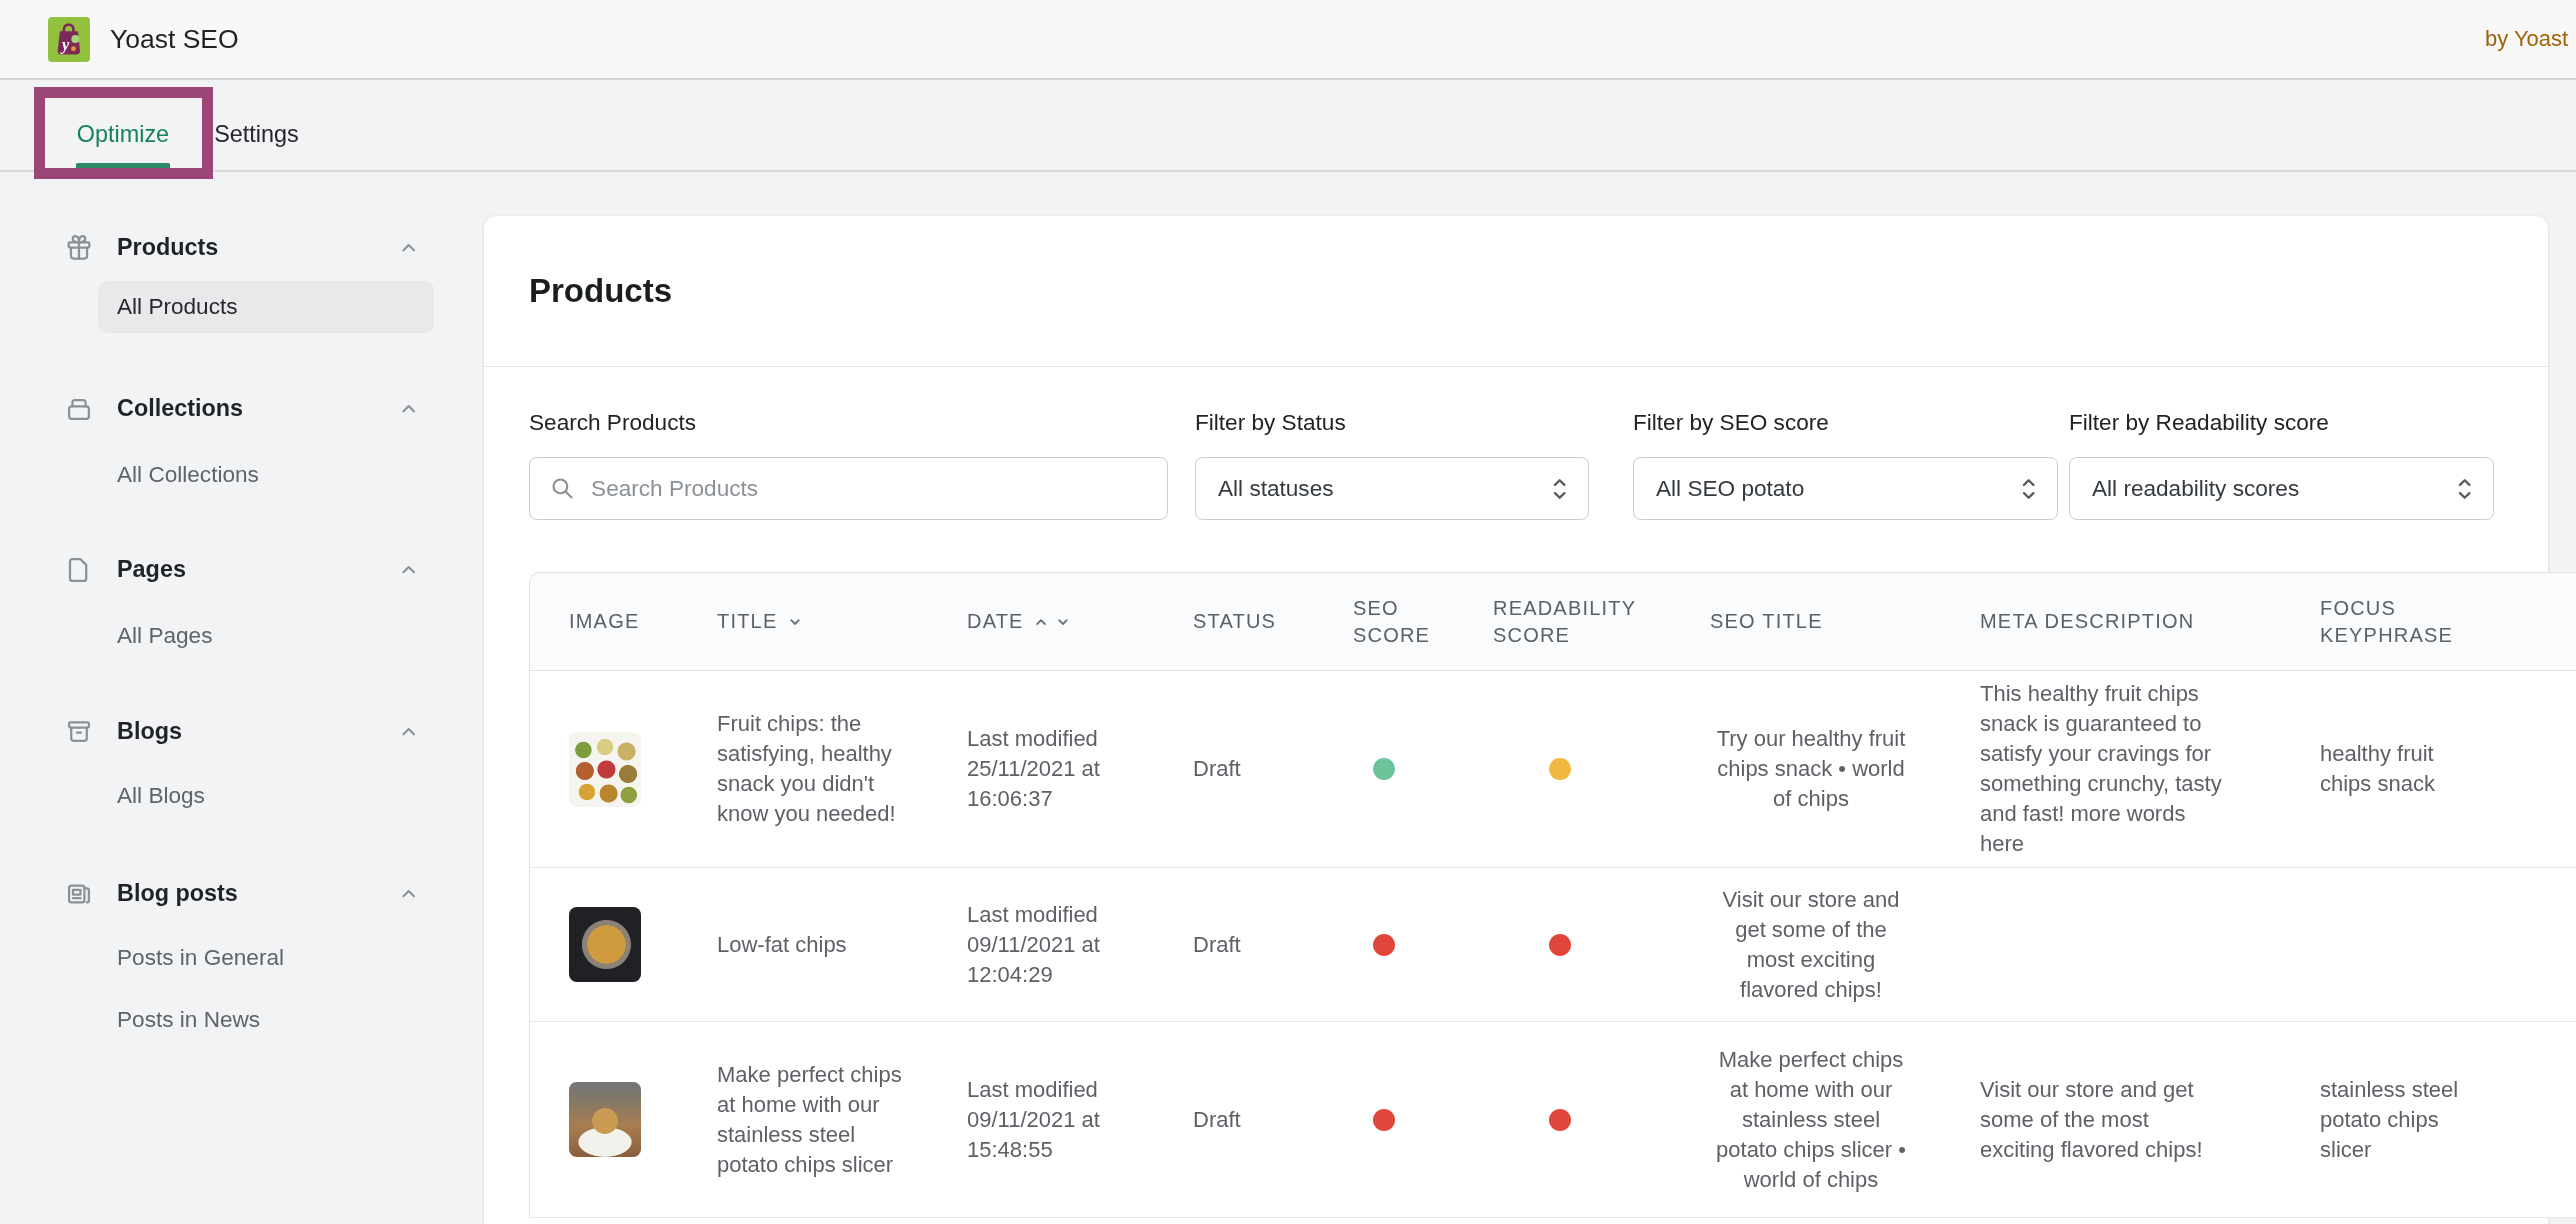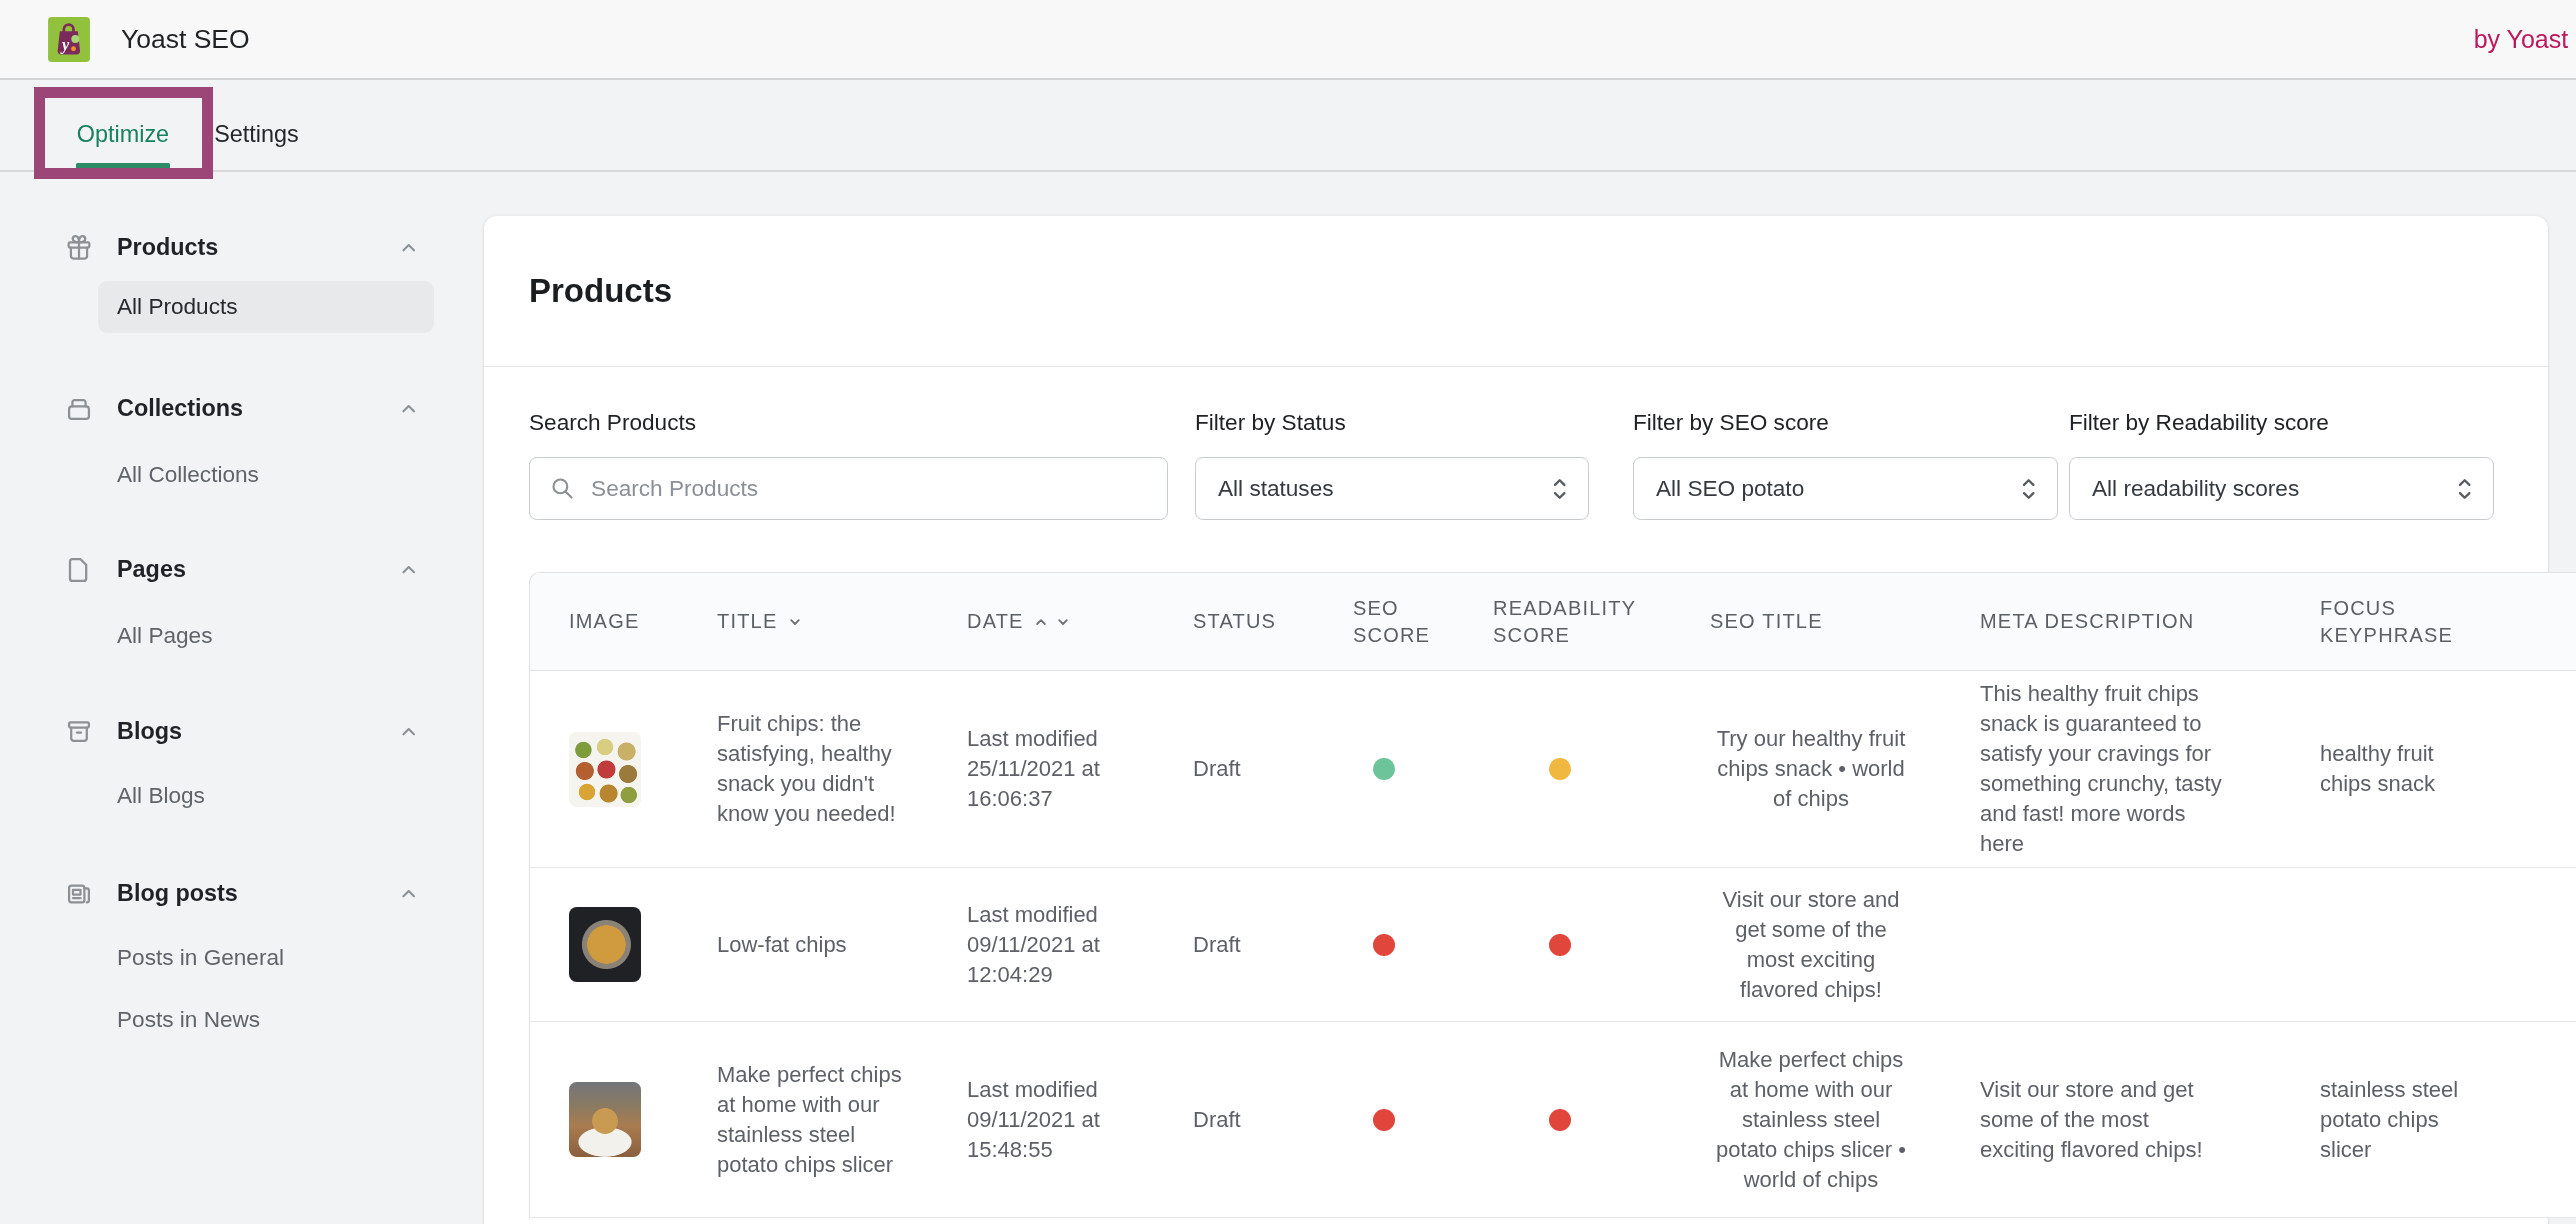--- a/index.html
+++ b/index.html
@@ -12,22 +12,22 @@
   }
   svg { display:block; }
 
   
   .topbar {
     position:absolute; left:0; top:0; width:2576px; height:80px;
     background:#f8f8f9; border-bottom:2.3px solid #d2d5d8;
     display:flex; align-items:center; padding:0 7.8px 0 48px;
   }
   .logo { width:42px; height:45px; border-radius:3.9px; overflow:hidden; flex:0 0 auto; }
-  .app-name { margin-left:31px; font-size:26.5px; font-weight:500; color:#1f2225; }
-  .byline { margin-left:auto; font-size:25px; color:#be185d; }
+  .app-name { margin-left:20px; font-size:26.5px; font-weight:500; color:#1f2225; }
+  .byline { margin-left:auto; font-size:22px; color:#a16207; }
 
   
   .tabsbar {
     position:absolute; left:0; top:80px; width:2576px; height:92px;
     border-bottom:2.3px solid #d6d8da;
   }
   .tab { position:absolute; top:0; height:109px; display:flex; align-items:center; justify-content:center;
          font-size:23.4px; cursor:default; }
   .tab-optimize { left:76px; width:94px; color:#17805f; }
   .tab-settings { left:212px; width:89px; color:#24262a; }

